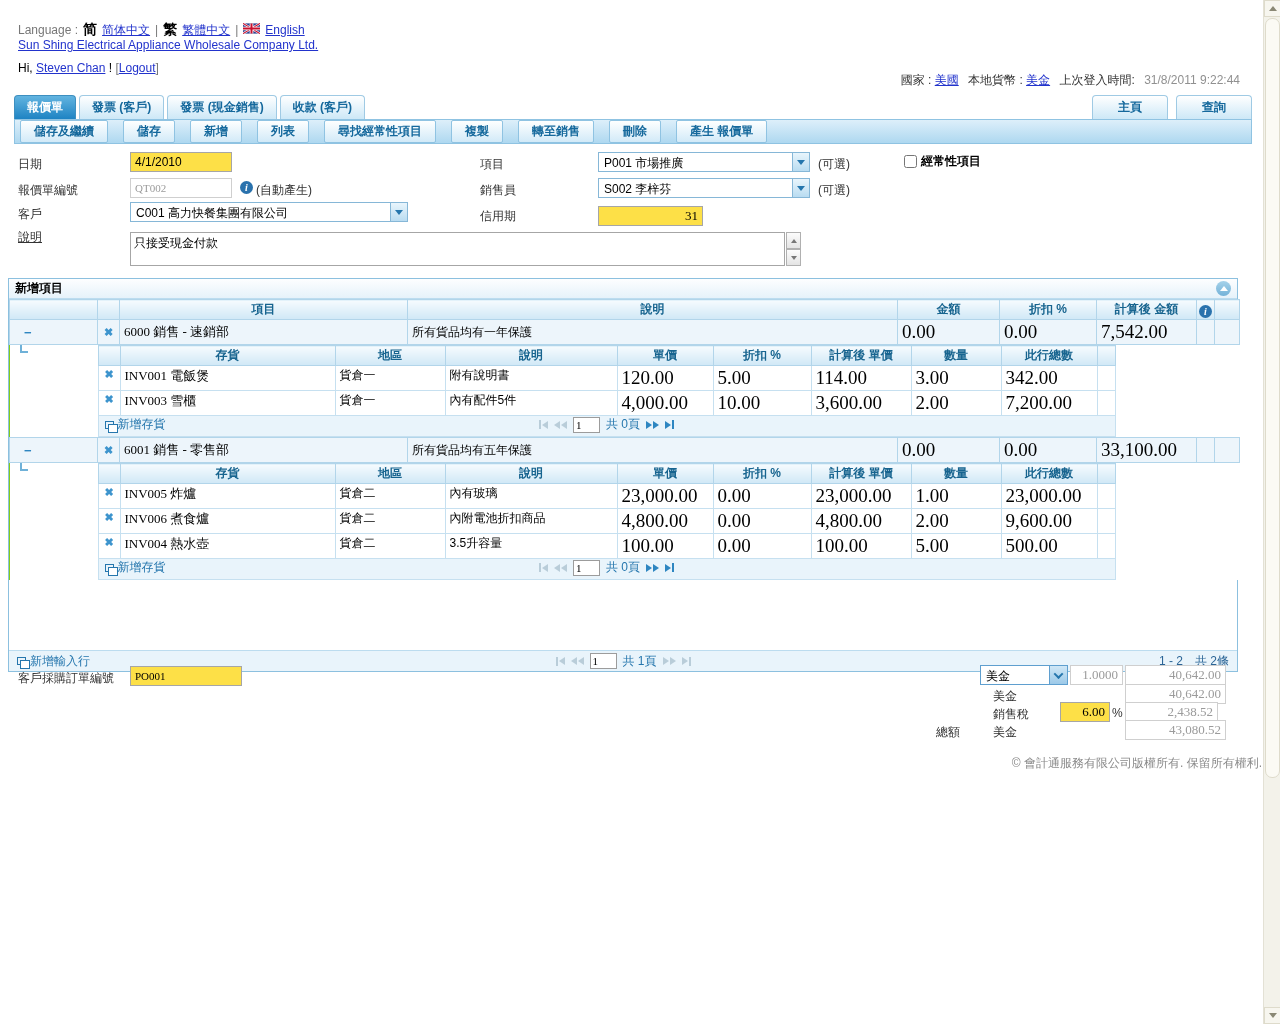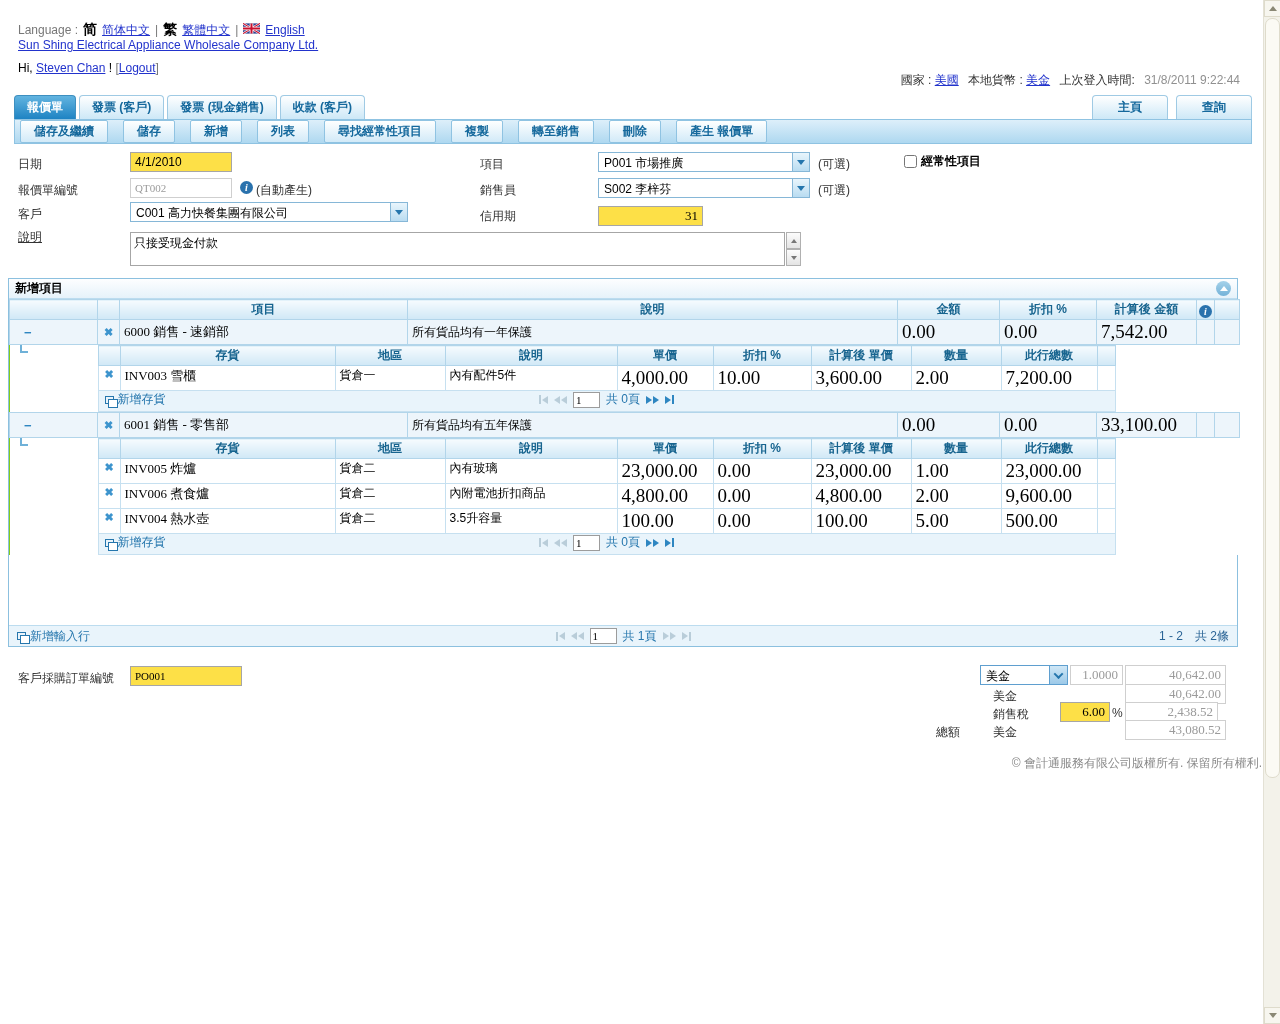--- a/index.html
+++ b/index.html
@@ -315,20 +315,32 @@
               <th>說明</th>
               <th>單價</th>
               <th>折扣 %</th>
               <th>計算後 單價</th>
               <th>數量</th>
               <th>此行總數</th>
               <th></th>
             </tr>
             <tr>
               <td><span class="x-ico"></span></td>
+              <td class="ser">INV001 電飯煲</td>
+              <td>貨倉一</td>
+              <td>附有說明書</td>
+              <td class="num">120.00</td>
+              <td class="num">5.00</td>
+              <td class="num">114.00</td>
+              <td class="num">3.00</td>
+              <td class="num">342.00</td>
+              <td></td>
+            </tr>
+            <tr>
+              <td><span class="x-ico"></span></td>
               <td class="ser">INV003 雪櫃</td>
               <td>貨倉一</td>
               <td>內有配件5件</td>
               <td class="num">4,000.00</td>
               <td class="num">10.00</td>
               <td class="num">3,600.00</td>
               <td class="num">2.00</td>
               <td class="num">7,200.00</td>
               <td></td>
             </tr>

